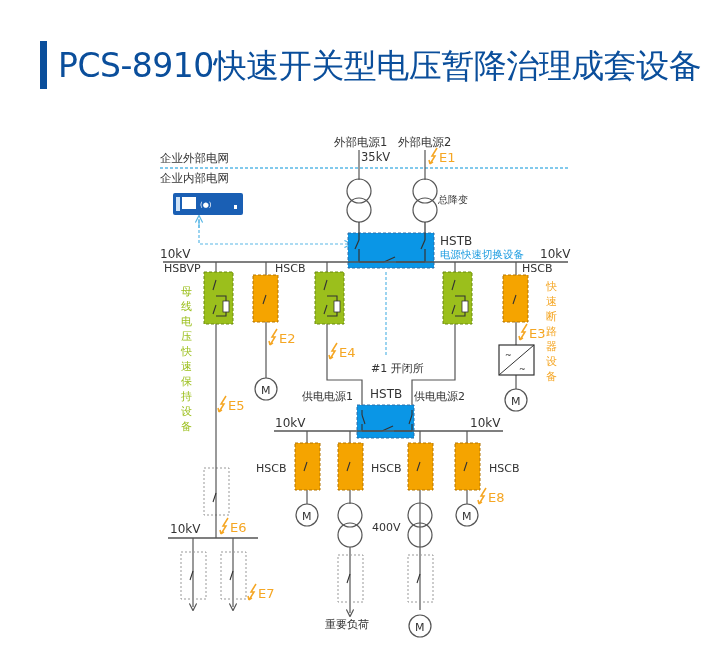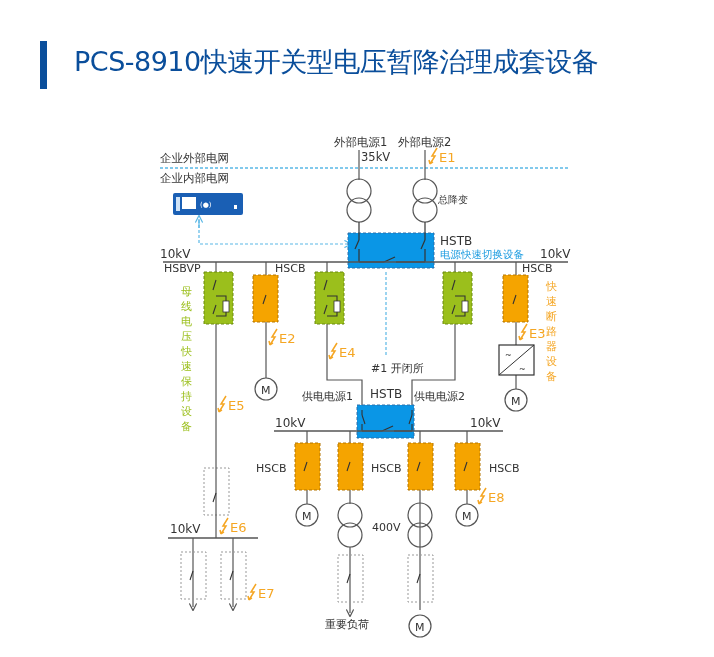--- a/index.html
+++ b/index.html
@@ -1,20 +1,20 @@
 <!DOCTYPE html>
 <html><head>
 <meta charset="utf-8">
 <style>
   html, body { margin:0; padding:0; background:#ffffff; }
   body { width:714px; height:657px; position:relative; overflow:hidden;
          font-family:"DejaVu Sans", "Liberation Sans", sans-serif; }
   .title-bar { position:absolute; left:40px; top:41px; width:7px; height:48px; background:#0a4e9b; }
-  .title { position:absolute; left:58px; top:44px; font-size:27px; color:#0a4e9b;
-           font-family:"DejaVu Sans", sans-serif; letter-spacing:-0.5px; white-space:nowrap;margin-left:16px; }
+  .title { position:absolute; left:58px; top:44px; font-size:33px; color:#0a4e9b;
+           font-family:"DejaVu Sans", sans-serif; letter-spacing:-0.5px; white-space:nowrap; }
   svg { position:absolute; left:0; top:0; }
   svg text { font-family:"DejaVu Sans", "Liberation Sans", sans-serif; }
 </style>
 </head>
 <body>
 
 <div class="title-bar"></div>
 <div class="title">PCS-8910快速开关型电压暂降治理成套设备</div>
 
 <svg width="714" height="657" viewBox="0 0 714 657">

